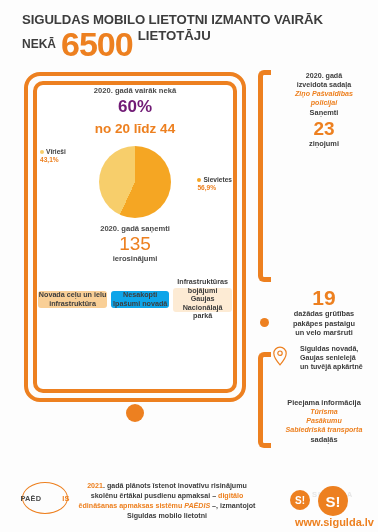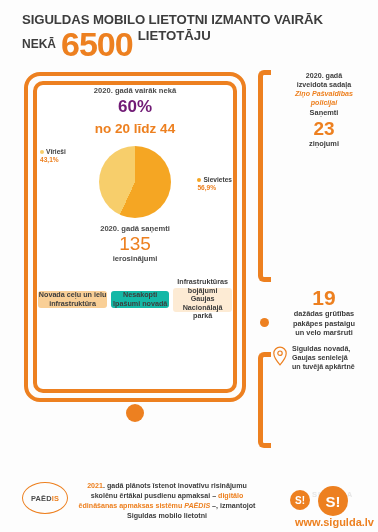--- a/index.html
+++ b/index.html
@@ -70,21 +70,21 @@
   .s-sub{font-size:7.6px;font-weight:bold;color:#4a4a4a;line-height:9.5px;}
 
   .bars{margin-top:24px;display:flex;align-items:center;gap:4px;}
   .bar{
     background:#F9CF96;border-radius:3px;
     font-size:7.2px;font-weight:bold;color:#3d3d3d;
     display:flex;align-items:center;justify-content:center;
     line-height:8.6px;text-align:center;box-sizing:border-box;
   }
   .bar1{width:164px;height:17px;}
-  .bar2{background:#14b8a6;width:138px;height:17px;}
+  .bar2{background:#0ea5e9;width:138px;height:17px;}
   .bar3{background:#FDEBD4;width:118px;height:24px;padding:2px 4px;}
   .rail-dot{position:absolute;left:260px;top:318px;width:9px;height:9px;border-radius:50%;background:#ED8020;}
 
   .rail-box{
     position:absolute;left:258px;top:70px;width:13px;height:212px;
     border:5px solid #ED8020;border-right:none;border-radius:6px 0 0 6px;
     box-sizing:border-box;
   }
   .rail-box2{
     position:absolute;left:258px;top:352px;width:13px;height:96px;
@@ -92,33 +92,33 @@
     box-sizing:border-box;
   }
 
   .rcol{position:absolute;left:272px;width:104px;text-align:center;}
   .r-cap{font-size:7.1px;font-weight:bold;color:#3d3d3d;line-height:9px;}
   .r-em{font-size:7.1px;font-weight:bold;font-style:italic;color:#ED8020;line-height:9px;}
   .r-lbl{font-size:7.4px;font-weight:bold;color:#3d3d3d;line-height:9.5px;}
   .r-num{font-size:19px;font-weight:bold;color:#ED8020;line-height:21px;}
   .r-num-lg{font-size:21px;font-weight:bold;color:#ED8020;line-height:23px;}
 
-  .locrow{display:flex;align-items:center;gap:4px;margin-top:7px;justify-content:flex-start;}
+  .locrow{display:flex;align-items:center;gap:12px;margin-top:7px;justify-content:flex-start;}
   .pin{flex:0 0 auto;}
   .loctxt{font-size:7.1px;font-weight:bold;color:#3d3d3d;line-height:9px;text-align:left;}
 
   
   .paedis{
     position:absolute;left:22px;top:482px;width:44px;height:30px;
     border:1.4px solid #ED8020;border-radius:50%;
     display:flex;align-items:center;justify-content:center;
     font-size:7.4px;font-weight:bold;letter-spacing:0.2px;
   }
   .pa-d{color:#4a4a4a;}
-  .pa-o{color:#ED8020;}
+  .pa-o{color:#ED8020;padding-left:21px;}
 
   .foot-txt{
     position:absolute;left:72px;top:481px;width:190px;text-align:center;
     font-size:7.1px;font-weight:bold;color:#3d3d3d;line-height:10px;
   }
   .fo{color:#ED8020;}
   .fi{color:#ED8020;font-style:italic;}
 
   .brand{position:absolute;left:288px;top:484px;width:86px;height:44px;}
   .s-sm{
@@ -213,20 +213,27 @@
           <path d="M8 1.2C4.5 1.2 1.8 3.9 1.8 7.3c0 4.3 5.4 10.6 6.2 11.5.8-.9 6.2-7.2 6.2-11.5C14.2 3.9 11.5 1.2 8 1.2z" fill="none" stroke="#ED8020" stroke-width="1.2"></path>
           <circle cx="8" cy="7.2" r="2.2" fill="none" stroke="#ED8020" stroke-width="1.2"></circle>
         </svg>
       </span>
       <span class="loctxt" style="white-space:pre-line">Siguldas novadā,
 Gaujas senielejā
 un tuvējā apkārtnē</span>
     </div>
   </div>
 
+  <div class="rcol" style="top:398px">
+    <div class="r-lbl">Pieejama informācija</div>
+    <div class="r-em" style="white-space:pre-line">Tūrisma
+Pasākumu
+Sabiedriskā transporta</div>
+    <div class="r-lbl">sadaļās</div>
+  </div>
 
   <div class="paedis">
     <span class="pa-d">PAĒD</span>
       <span class="pa-o">IS</span>
   </div>
 
   <div class="foot-txt">
     <span class="fo">2021</span><span>. gadā plānots īstenot inovatīvu risinājumu</span><br>
     <span>skolēnu ērtākai pusdienu apmaksai – </span><span class="fo">digitālo</span><br>
     <span class="fo">ēdināšanas apmaksas sistēmu </span><span class="fi">PAĒDIS</span><span> –, izmantojot</span><br>

